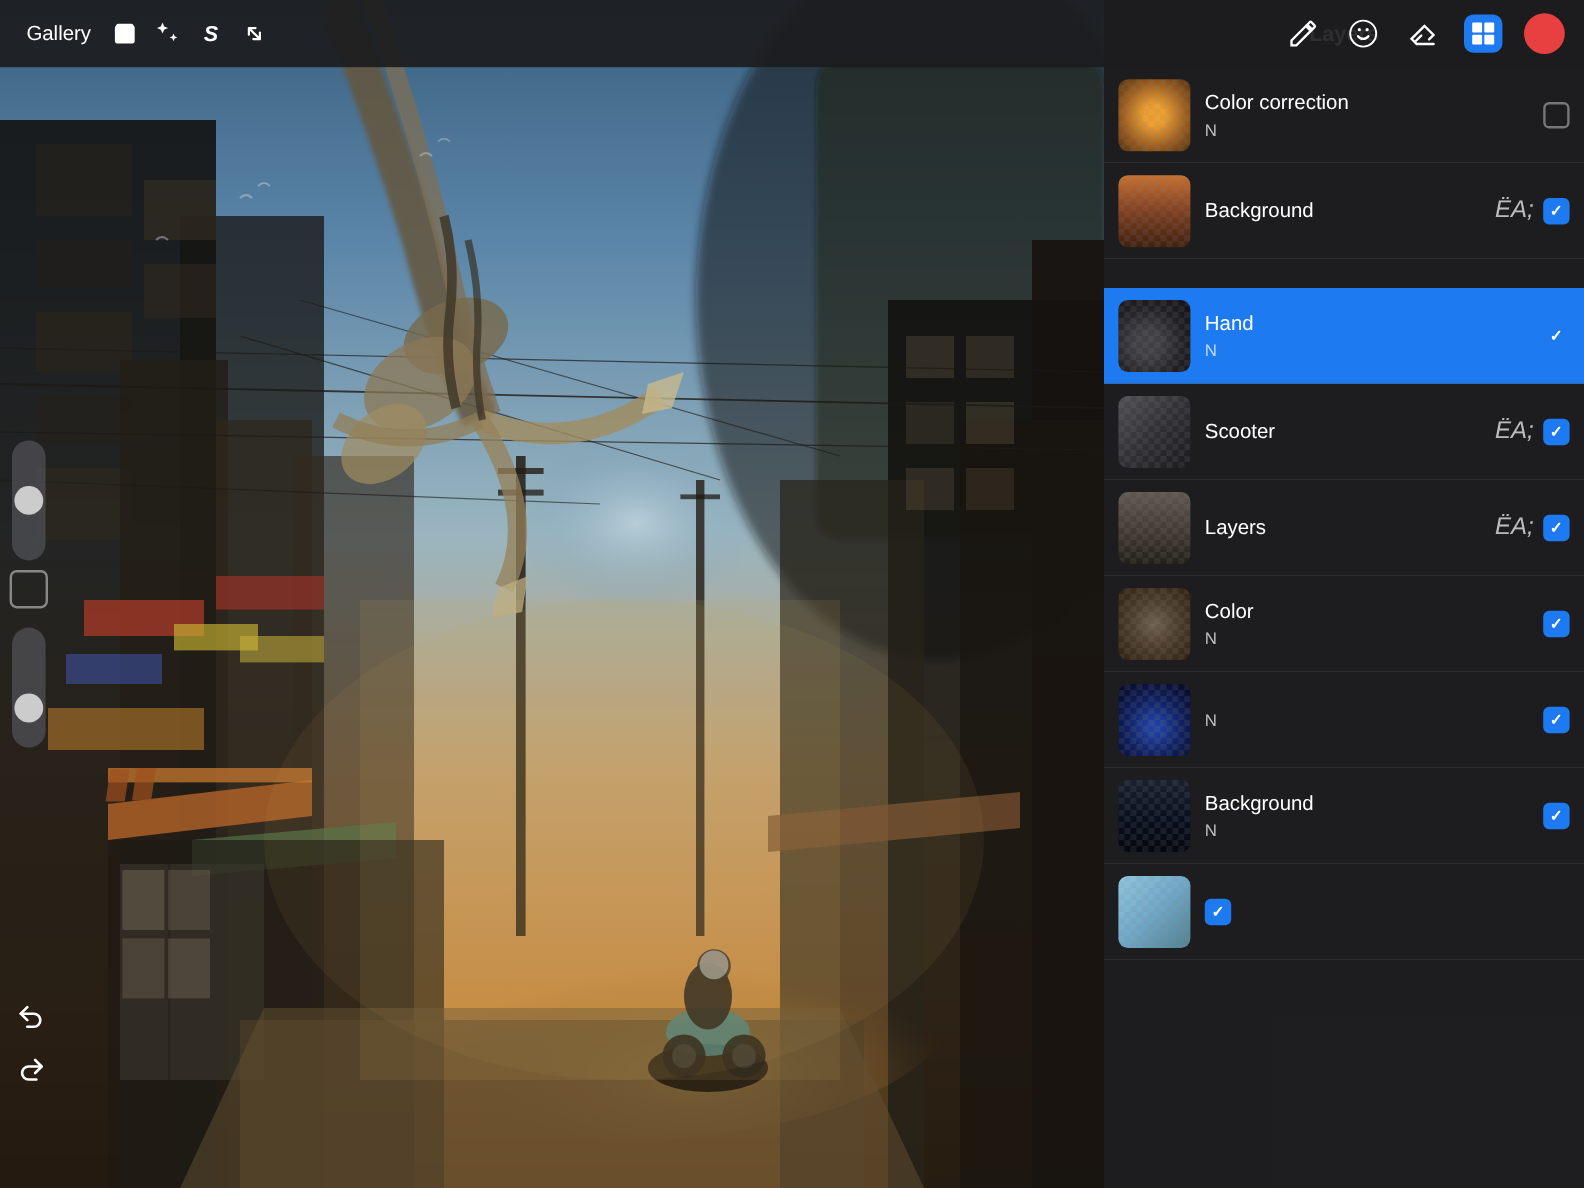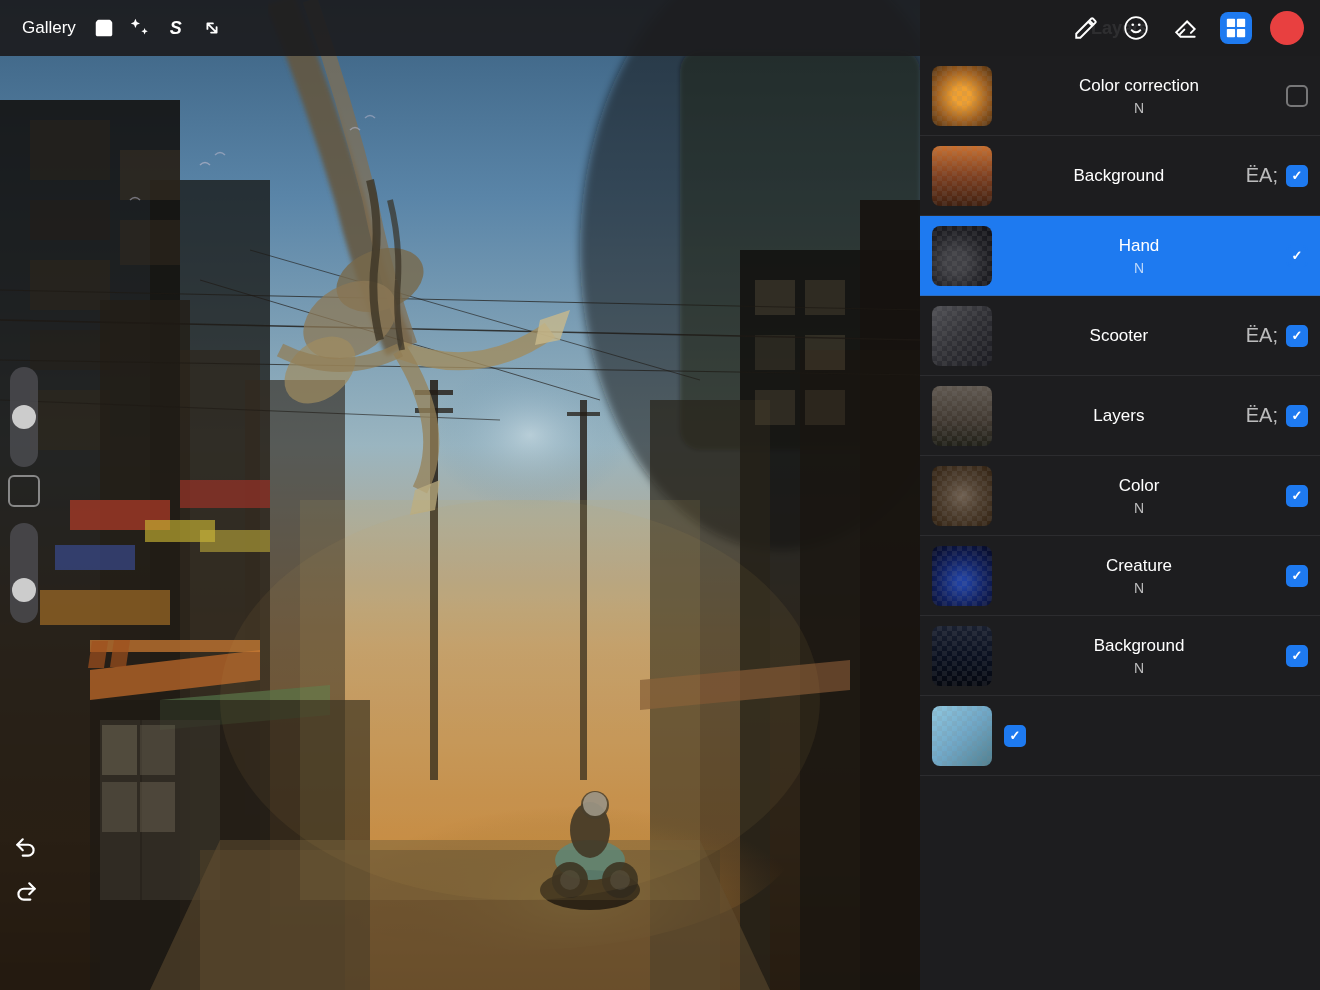--- a/index.html
+++ b/index.html
@@ -236,25 +236,25 @@
     }
 
     .layer-item {
       display: flex;
       align-items: center;
       height: 80px;
       padding: 0 12px;
       border-bottom: 1px solid rgba(80,80,85,0.3);
       cursor: pointer;
       gap: 12px;
-      text-align: center;
     }
 
     .layer-item.active {
       background: #1e7af0;
+      margin-top: 24px;
     }
 
     .layer-thumb {
       width: 60px;
       height: 60px;
       border-radius: 8px;
       flex-shrink: 0;
       overflow: hidden;
       position: relative;
     }
@@ -322,20 +322,21 @@
 
     .layer-right {
       display: flex;
       align-items: center;
       gap: 8px;
     }
 
     .layer-chevron {
       color: rgba(255,255,255,0.7);
       font-size: 16px;
+      font-style: italic;
     }
 
     .layer-checkbox {
       width: 22px;
       height: 22px;
       border: 2px solid rgba(255,255,255,0.5);
       border-radius: 5px;
       display: flex;
       align-items: center;
       justify-content: center;
@@ -689,21 +690,20 @@
         </div>
         <div class="layer-right">
           <div class="layer-checkbox checked"></div>
         </div>
       </div>
       <div class="layer-item">
         <div class="layer-thumb thumb-creature">
           <div class="thumb-checker"></div>
         </div>
         <div class="layer-info">
-          <div class="layer-name">Creature</div>
           <div class="layer-mode">N</div>
         </div>
         <div class="layer-right">
           <div class="layer-checkbox checked"></div>
         </div>
       </div>
       <div class="layer-item">
         <div class="layer-thumb thumb-atmosphere">
           <div class="thumb-checker"></div>
         </div>

